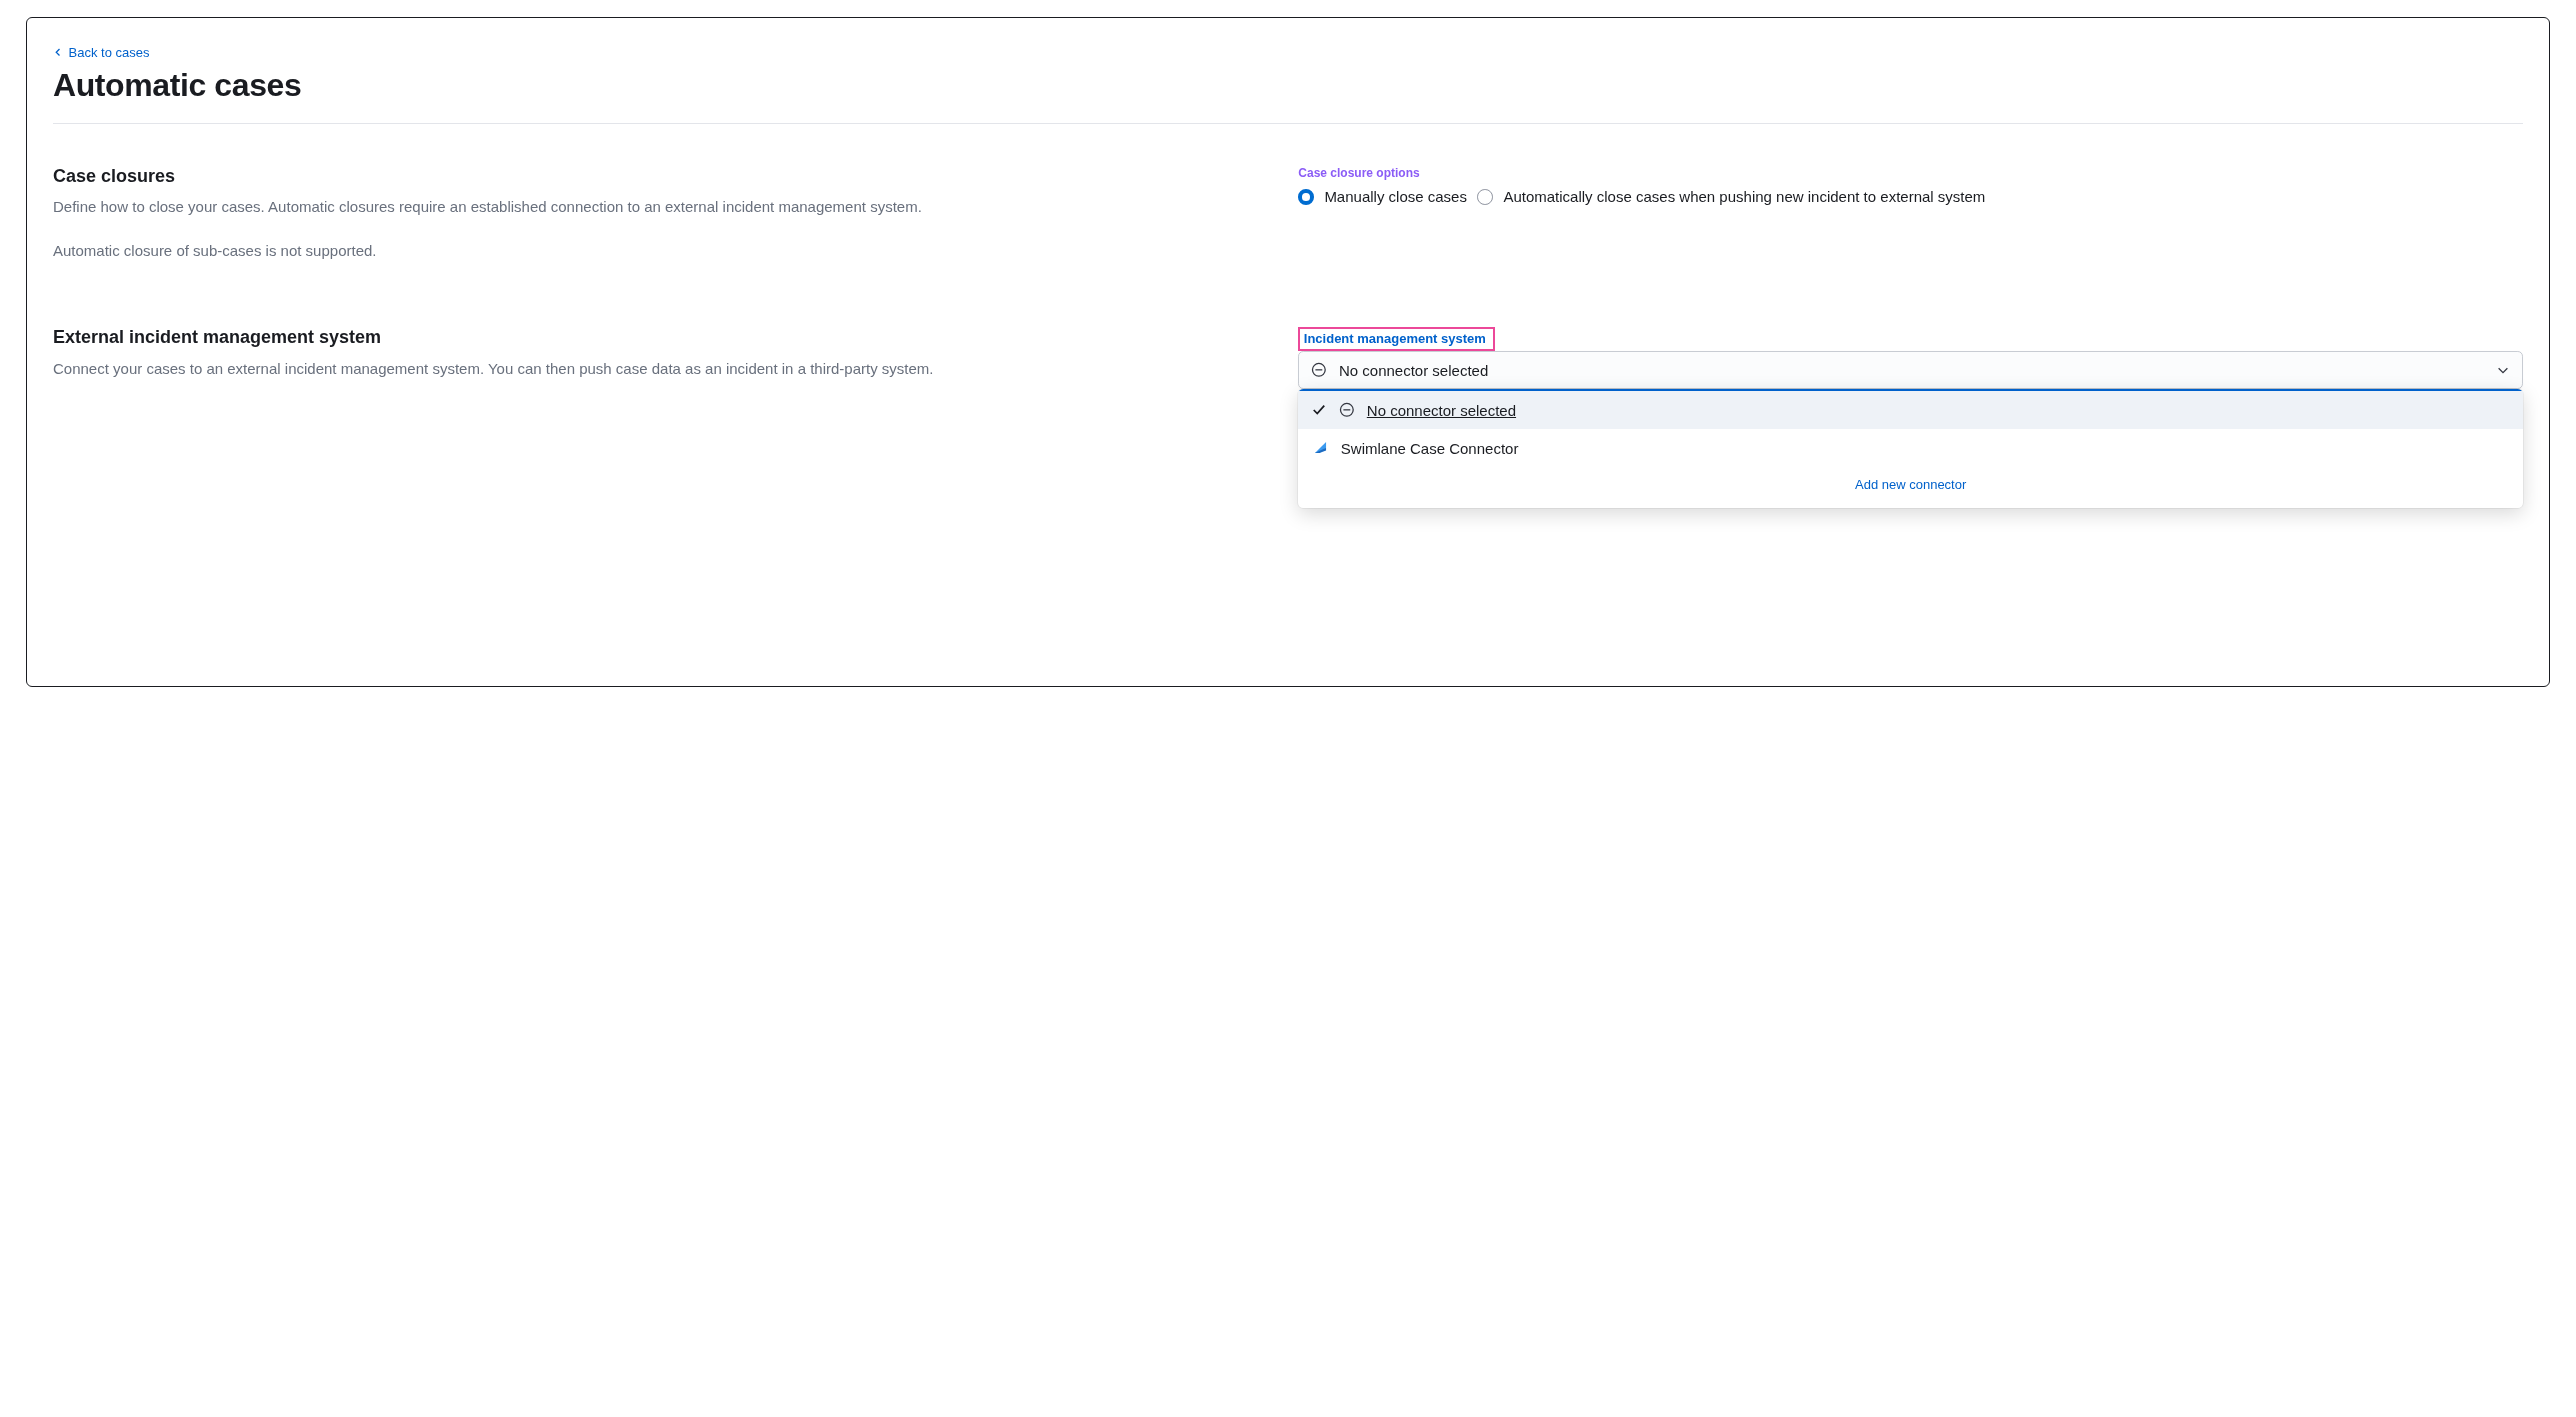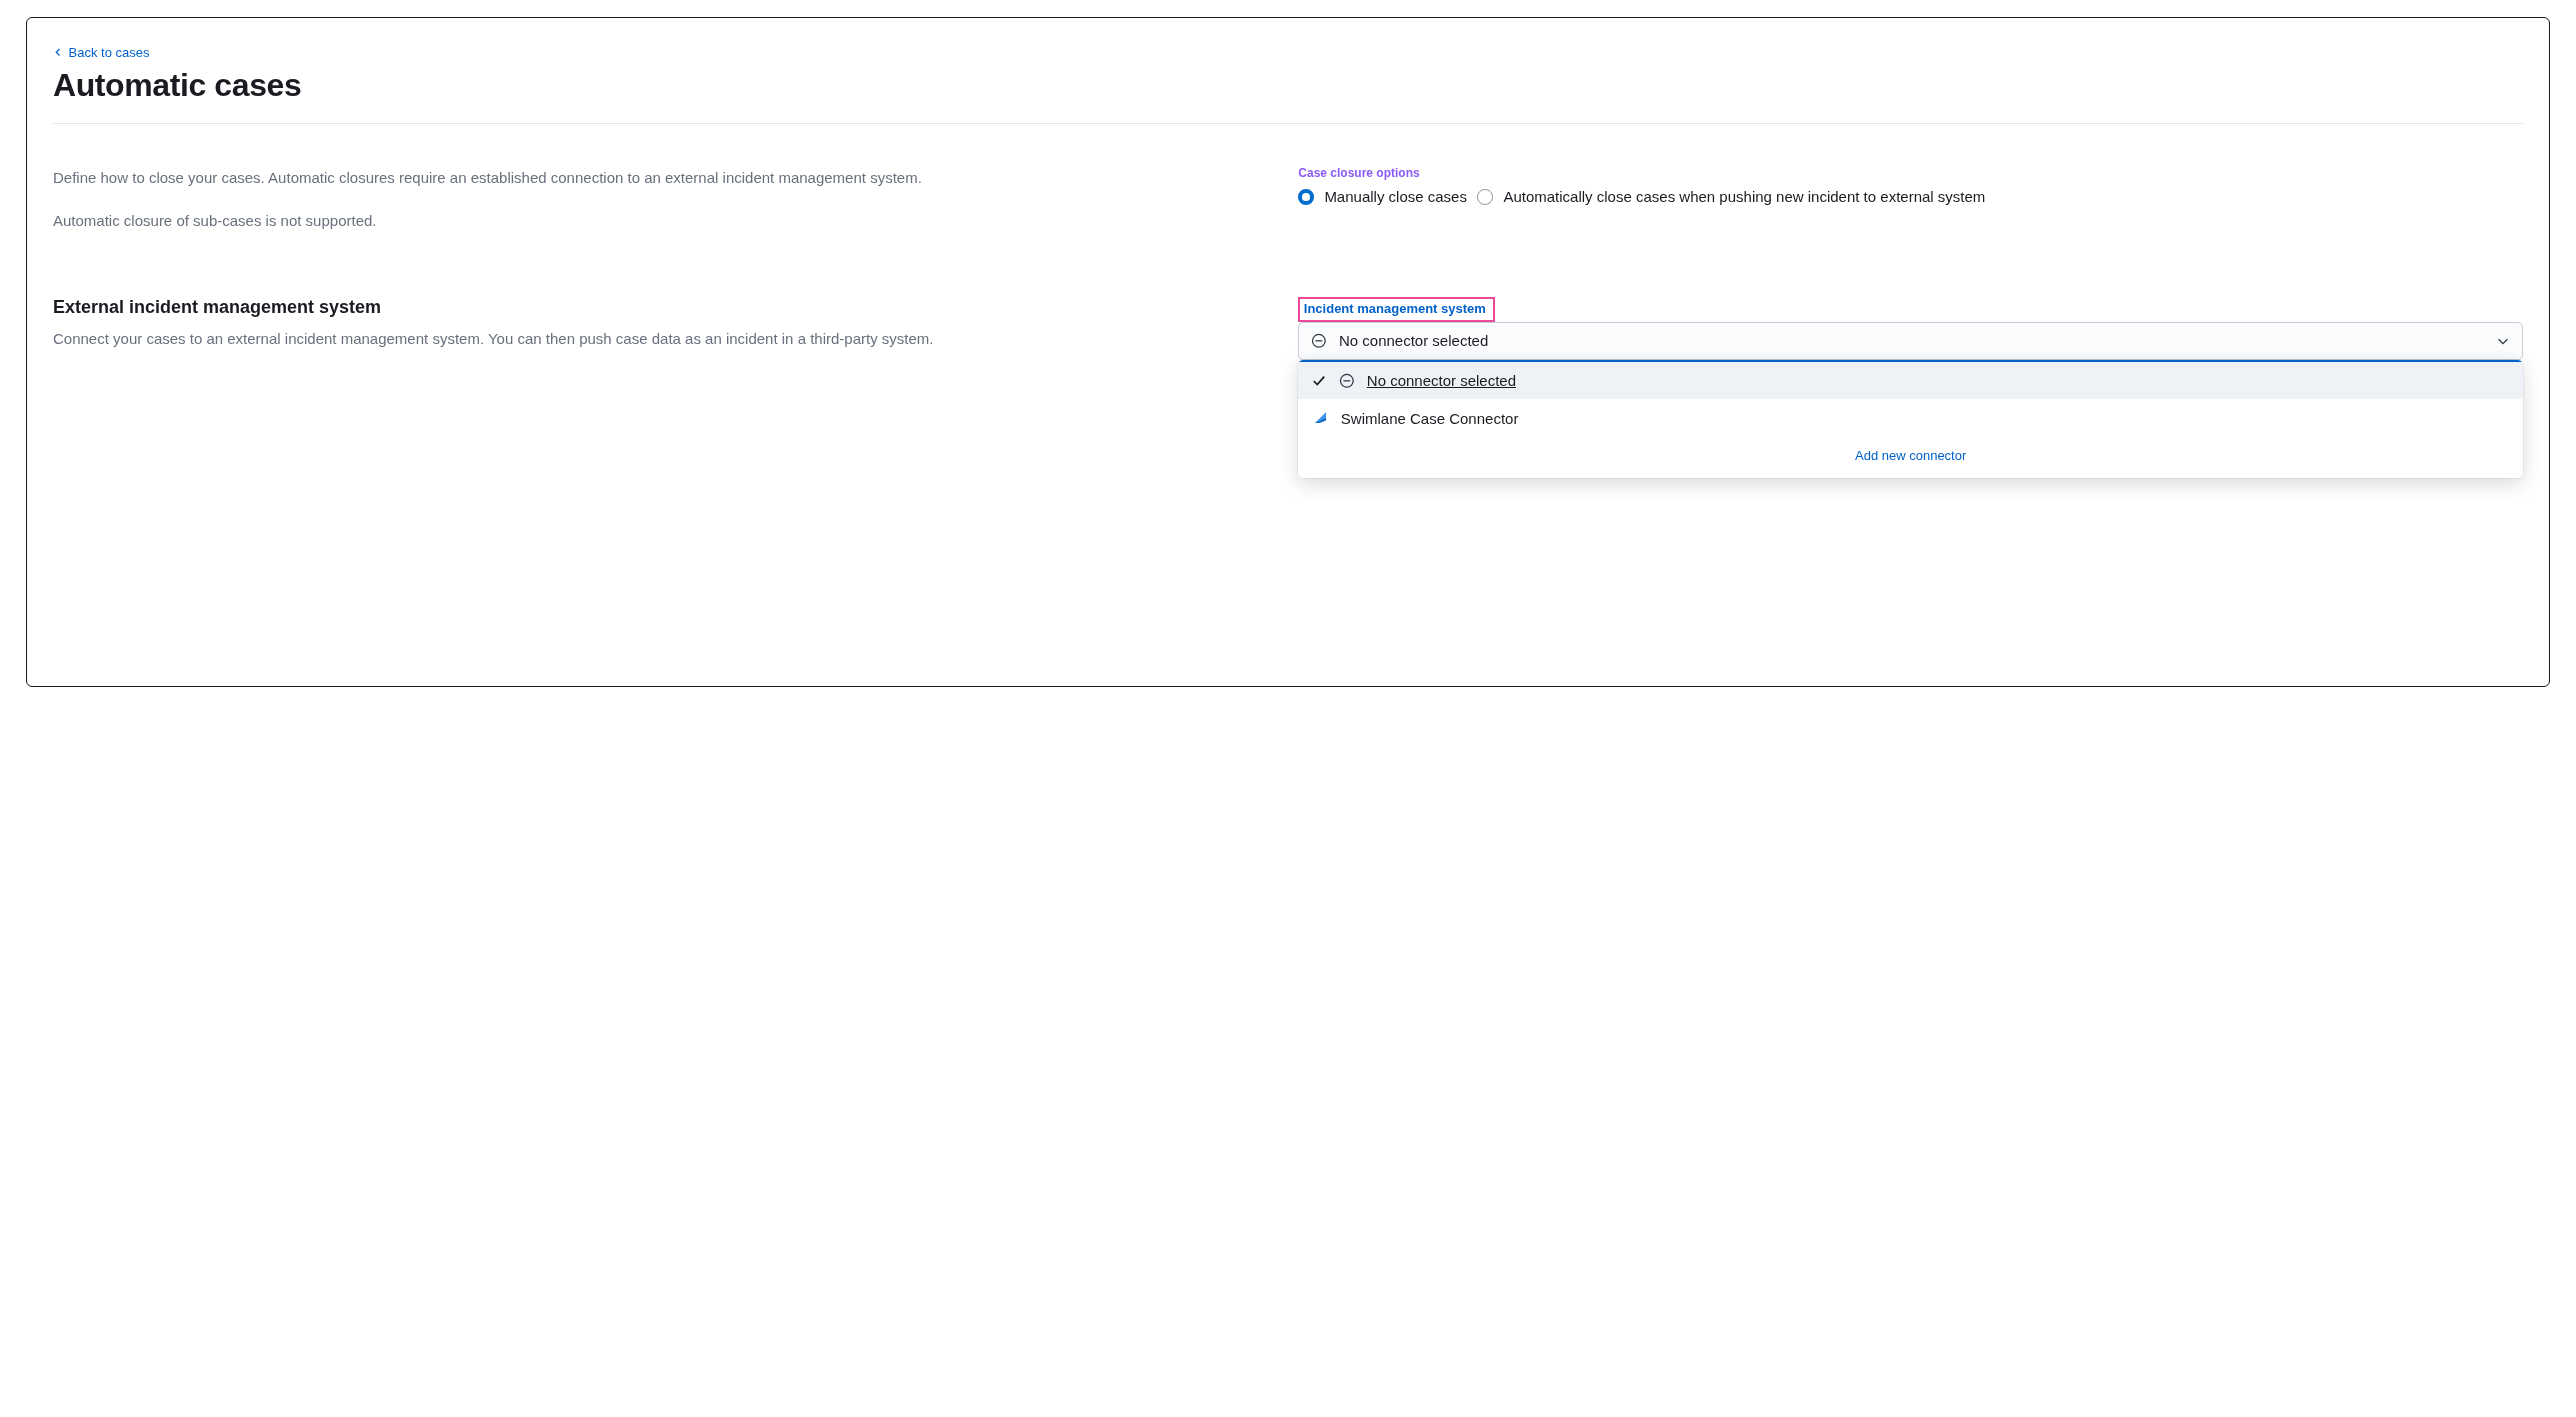--- a/index.html
+++ b/index.html
@@ -222,20 +222,21 @@
     <span>Back to cases</span>
   </a>
 
   <h1 class="page-title">Automatic cases</h1>
 
   <hr class="divider">
 
   
   <div class="content-row">
     <div class="left-col">
+      <h2 class="section-title">Case closures</h2>
       <p class="section-desc">Define how to close your cases. Automatic closures require an established connection to an external incident management system.</p>
       <p class="section-note">Automatic closure of sub-cases is not supported.</p>
     </div>
     <div class="right-col">
       <label class="form-label">Case closure options</label>
       <div class="radio-group">
         <div class="radio-item">
           <span class="radio-circle selected"></span>
           <span class="radio-label">Manually close cases</span>
         </div>

